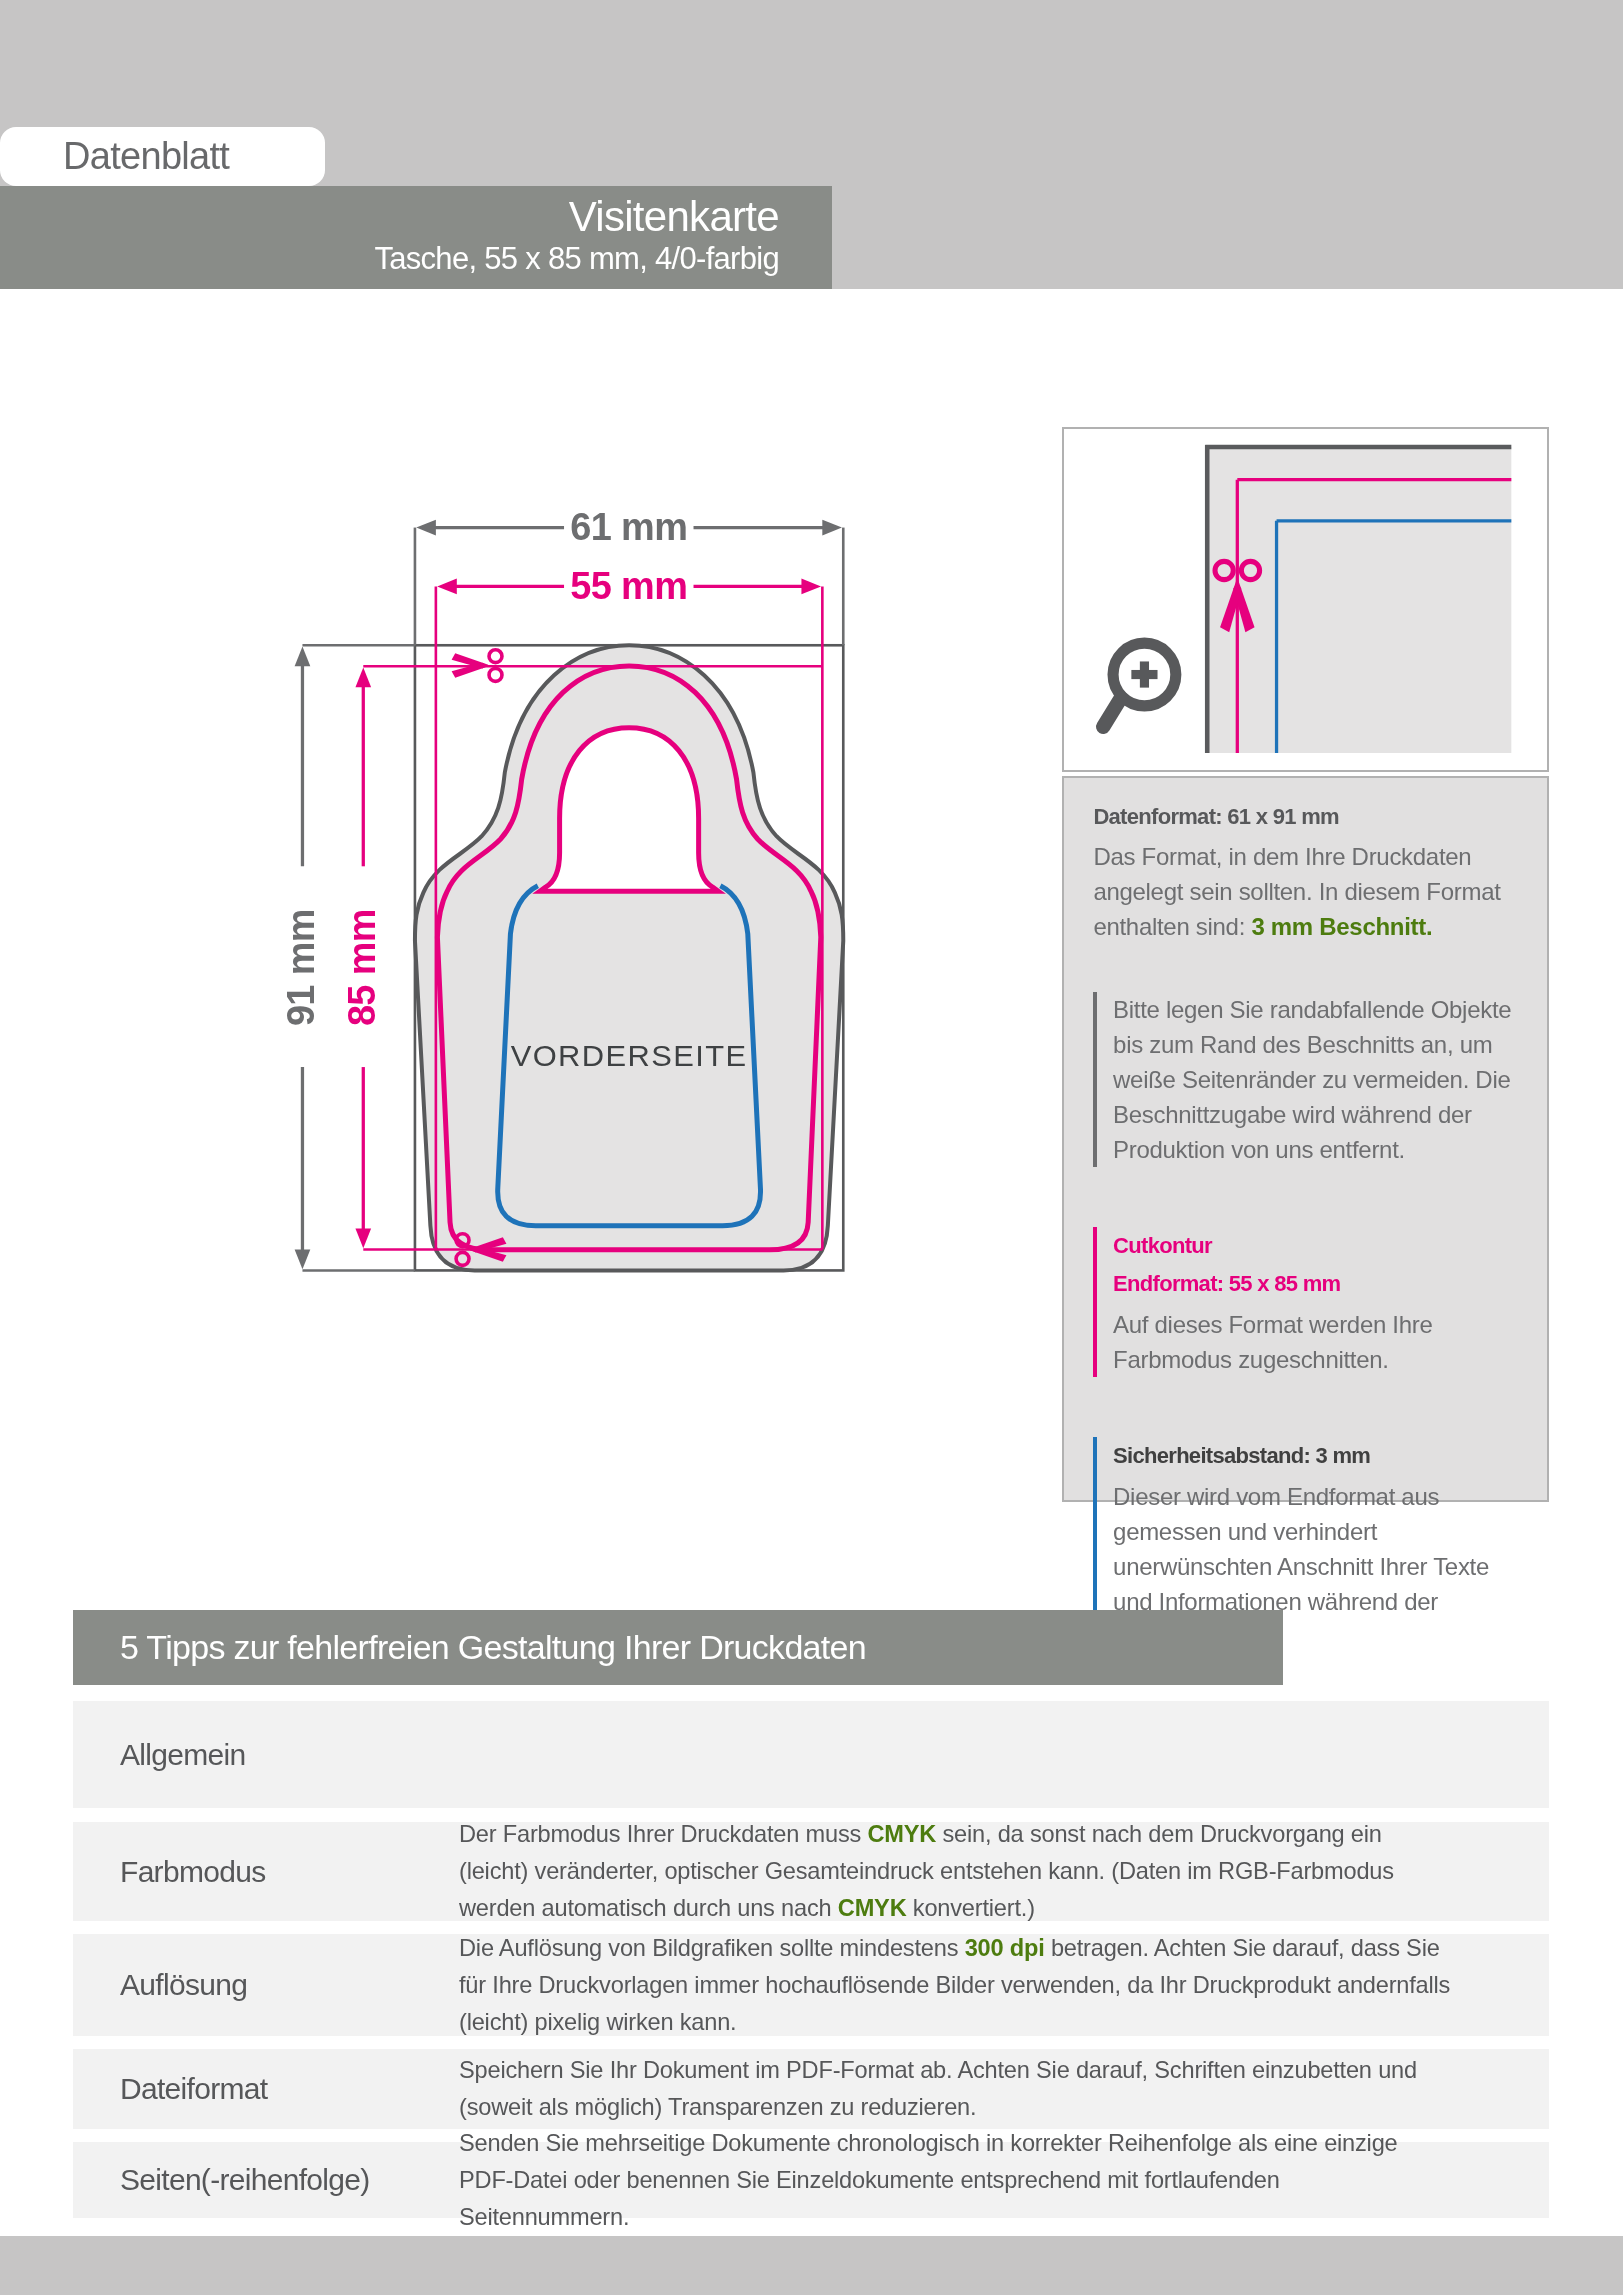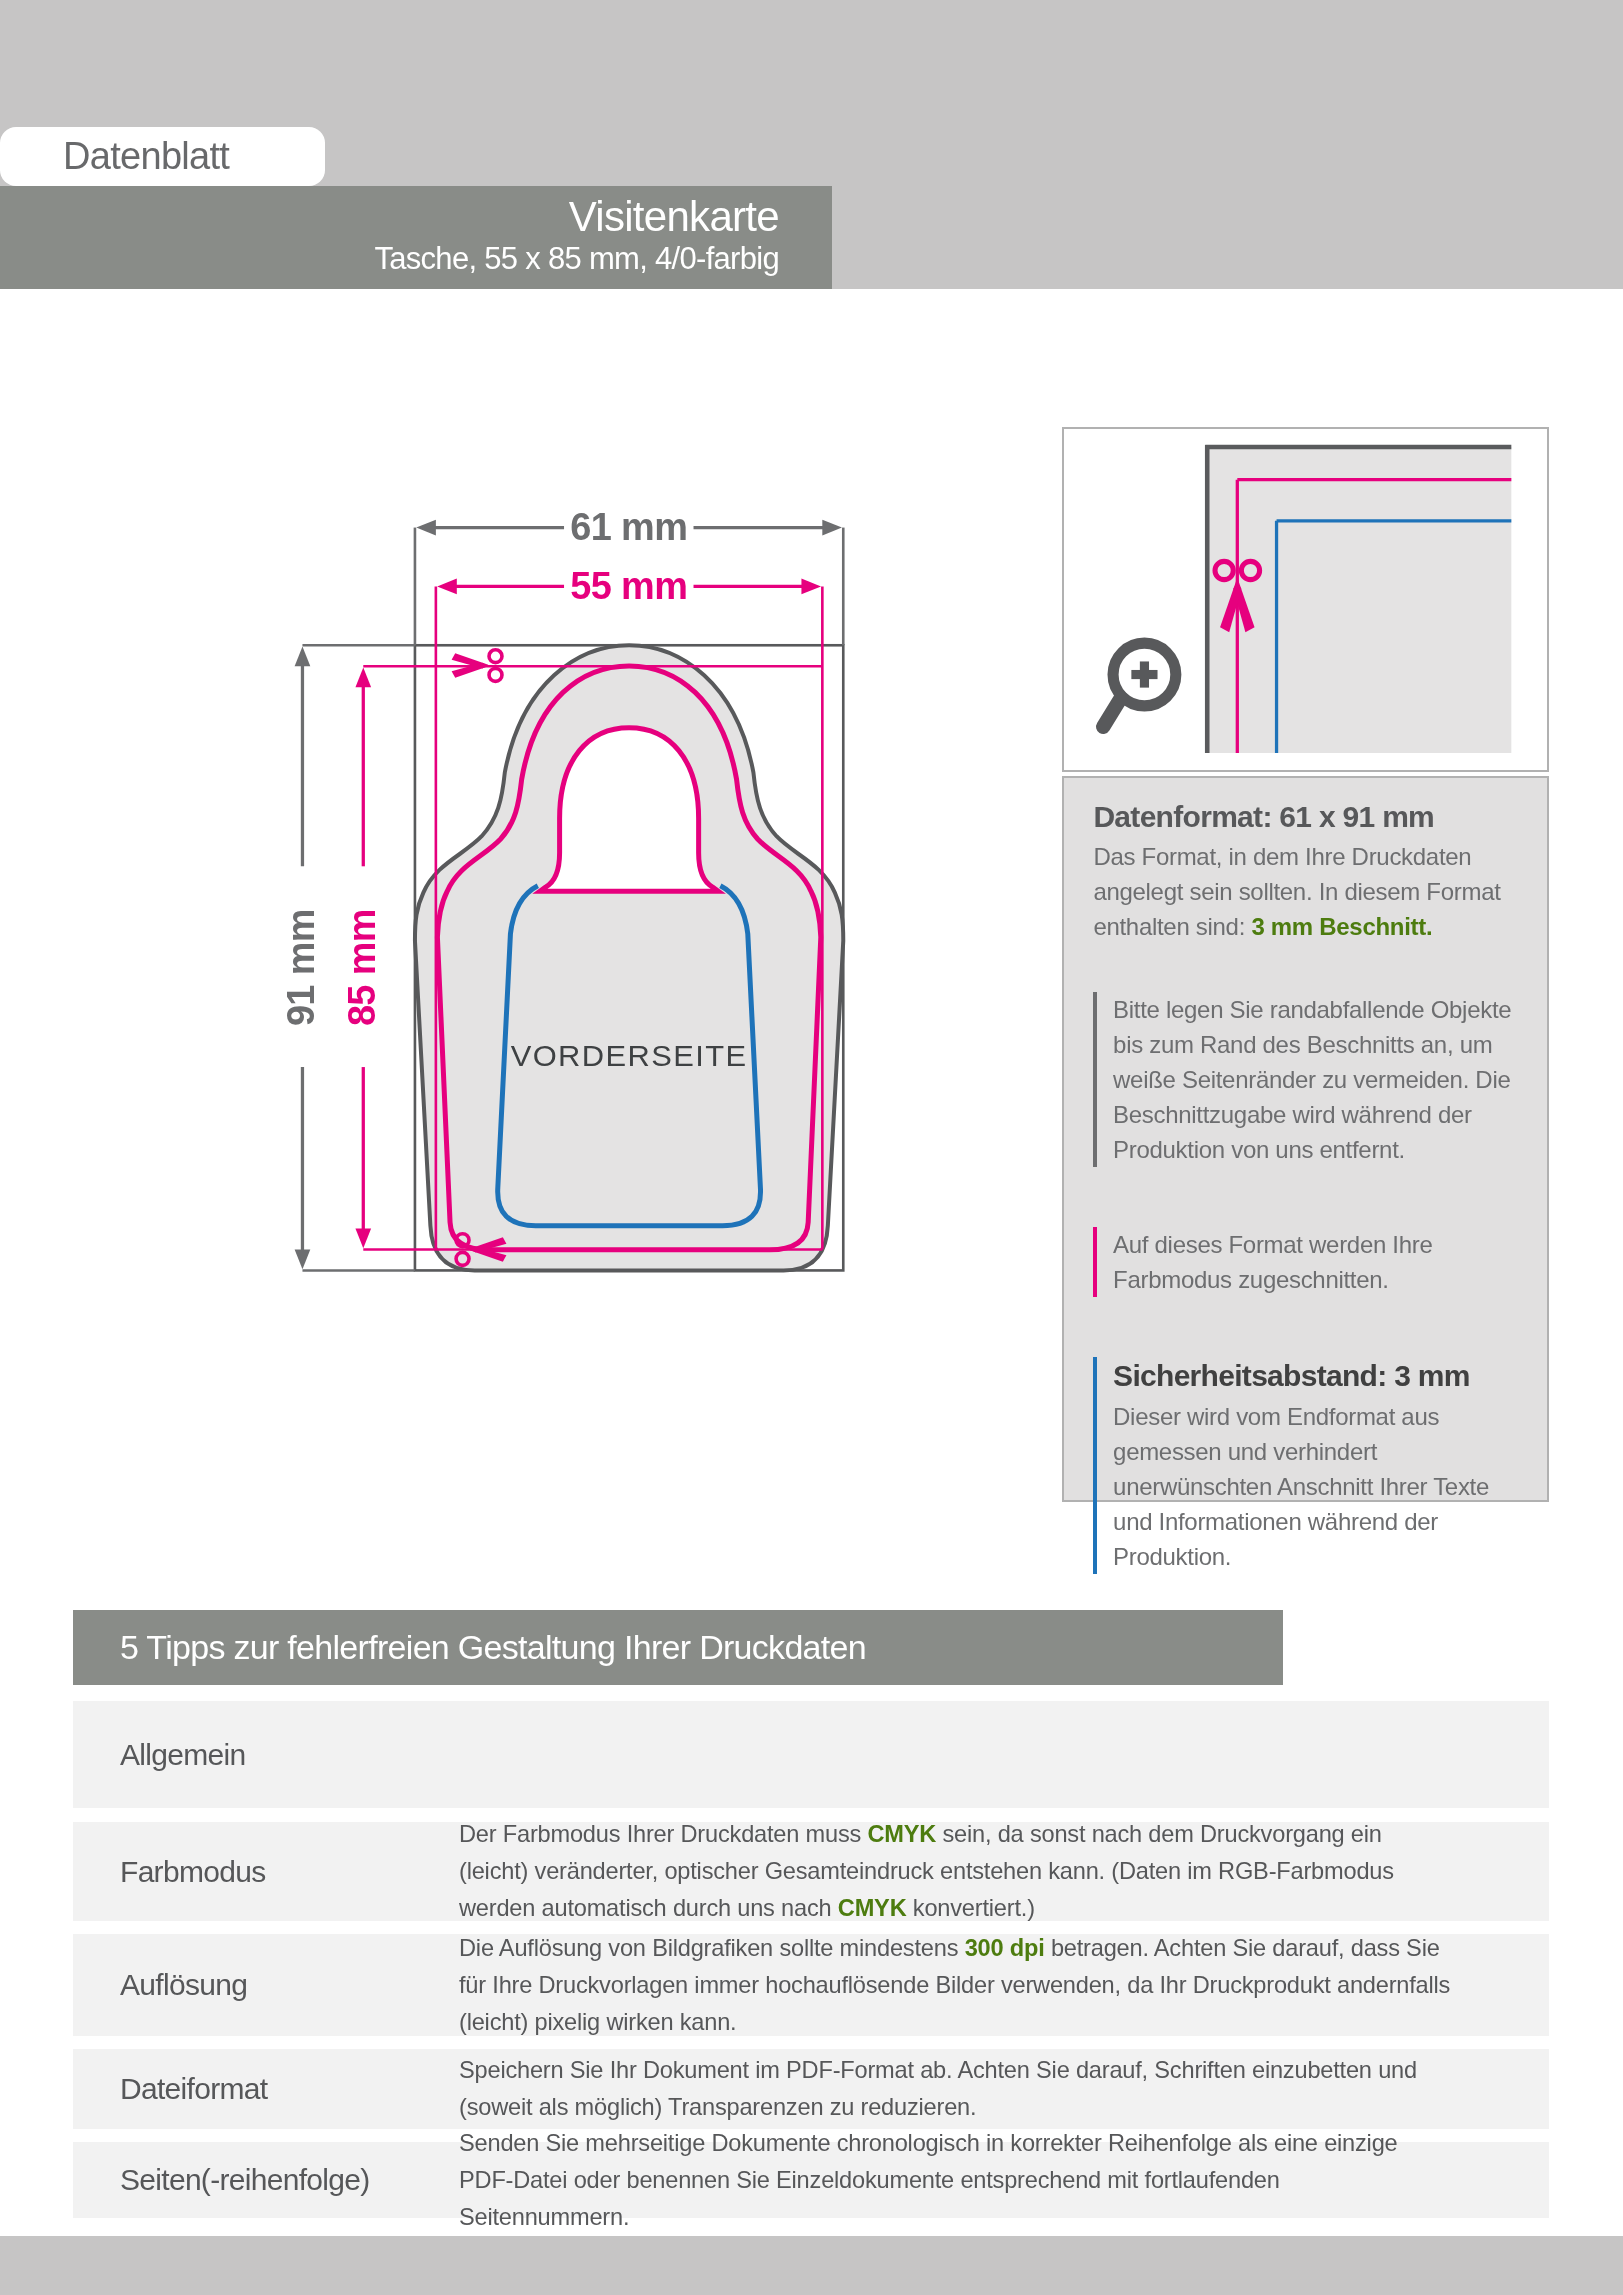--- a/index.html
+++ b/index.html
@@ -15,21 +15,21 @@
   .titleband .subtitle{font-size:31px;letter-spacing:-0.7px;line-height:38px;}
   
   .diagram{position:absolute;left:275px;top:503px;width:582px;height:792px;}
   
   .detailpanel{position:absolute;left:1062px;top:427px;width:487px;height:345px;background:#ffffff;
         border:2.6px solid #b1b1b1;box-sizing:border-box;}
   .detailpanel svg{position:absolute;left:0;top:0;}
   
   .infopanel{position:absolute;left:1062px;top:776px;width:487px;height:726px;background:#e1e0e0;
         border:2px solid #b1b1b1;box-sizing:border-box;padding:19.6px 22px 0 29.4px;}
-  .lg-head{font-size:30px;font-weight:700;color:#57585a;letter-spacing:-0.7px;line-height:38px;}
+  .lg-head{font-size:22px;font-weight:700;color:#57585a;letter-spacing:-0.7px;line-height:38px;}
   .lg-head.magenta{color:#e6007e;}
   .lg-head.blue{color:#404040;}
   .lg-text{font-size:24px;line-height:35px;color:#6d6e70;margin:3.9px 0 0 0;letter-spacing:-0.3px;}
   .lg-text .b,.tipdesc .b{font-weight:700;color:#4d7c0f;}
   .lg-note{border-left:4.6px solid #6d6e70;padding-left:15.7px;margin-top:48px;
         font-size:24px;line-height:35px;color:#6d6e70;letter-spacing:-0.3px;}
   .lg-block{margin-top:60px;padding-left:15.7px;}
   .lg-block.bar-magenta{border-left:4.6px solid #e6007e;}
   .lg-block.bar-blue{border-left:4.6px solid #1e73b9;}
   
@@ -180,20 +180,24 @@
       </g>
     </svg>
   </div>
 
   <div class="infopanel">
     <div class="lg-head">Datenformat: 61 x 91 mm</div>
     <p class="lg-text"><span>Das Format, in dem Ihre Druckdaten angelegt sein sollten. In diesem Format enthalten sind: </span><span class="b">3 mm Beschnitt.</span></p>
     <div class="lg-note">Bitte legen Sie randabfallende Objekte bis zum Rand des Beschnitts an, um weiße Seitenränder zu vermeiden. Die Beschnittzugabe wird während der Produktion von uns entfernt.</div>
 
     <div class="lg-block bar-magenta">
+      <div class="lg-head magenta">
+        <span>Cutkontur</span><br>
+        <span>Endformat: 55 x 85 mm</span>
+      </div>
       <p class="lg-text">Auf dieses Format werden Ihre Farbmodus zugeschnitten.</p>
     </div>
 
     <div class="lg-block bar-blue">
       <div class="lg-head blue">Sicherheitsabstand: 3 mm</div>
       <p class="lg-text">Dieser wird vom Endformat aus gemessen und verhindert unerwünschten Anschnitt Ihrer Texte und Informationen während der Produktion.</p>
     </div>
   </div>
 
   <div class="tipsband">5 Tipps zur fehlerfreien Gestaltung Ihrer Druckdaten</div>

